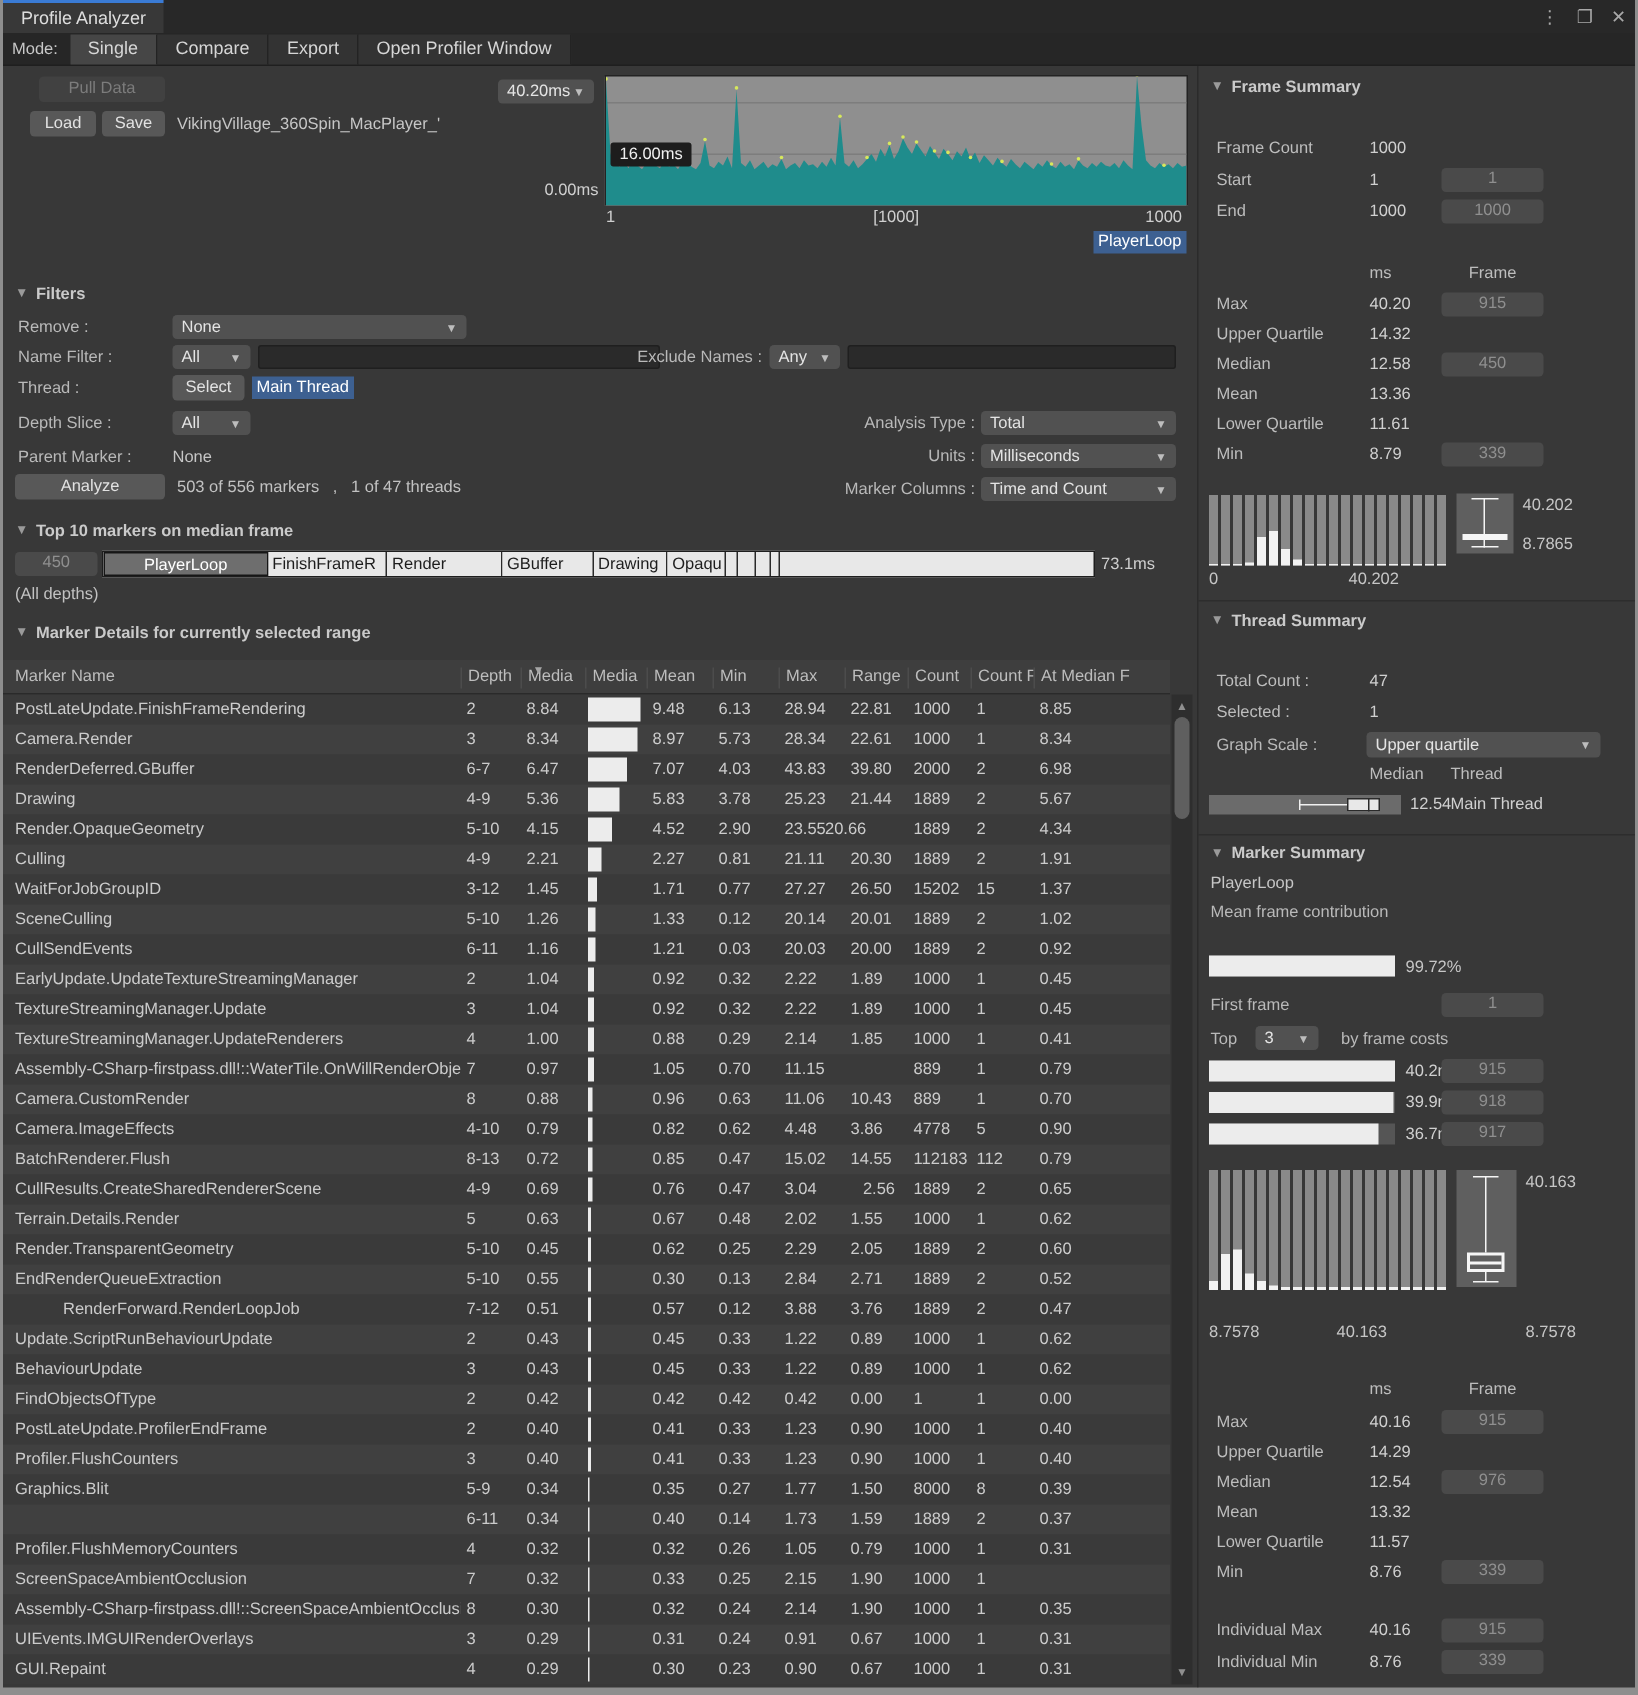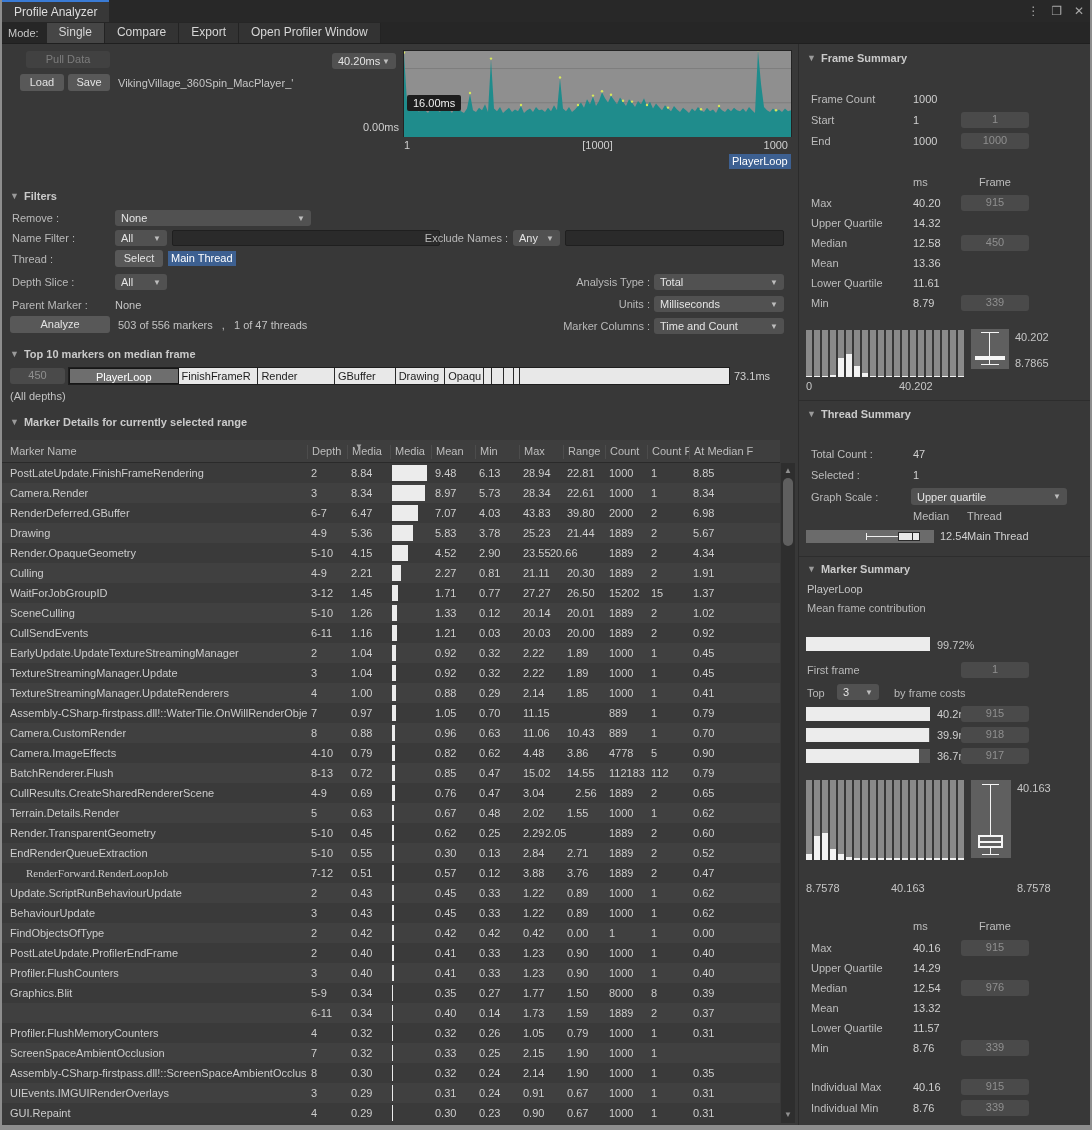--- a/index.html
+++ b/index.html
@@ -492,42 +492,42 @@
       <div class="trow odd" style="top: 360px;">
         <div class="td" style="left: 0px; width: 305px; padding-left: 8px;">Render.TransparentGeometry</div>
         <div class="td" style="left: 305px; width: 40px;">5-10</div>
         <div class="td" style="left: 345px; width: 43px;">0.45</div>
         <div class="td" style="left: 388px; width: 41px;">
           <div class="medbar" style="left: 2px; width: 2.21719px;"></div>
         </div>
         <div class="td" style="left: 429px; width: 44px;">0.62</div>
         <div class="td" style="left: 473px; width: 44px;">0.25</div>
         <div class="td" style="left: 517px; width: 44px;">2.29</div>
-        <div class="td" style="left: 539px; width: 42px;">2.05</div>
+        <div class="td" style="left: 561px; width: 42px;">2.05</div>
         <div class="td" style="left: 603px; width: 42px;">1889</div>
         <div class="td" style="left: 645px; width: 42px;">2</div>
         <div class="td" style="left: 687px; width: 88px;">0.60</div>
       </div>
       <div class="trow even" style="top: 380px;">
         <div class="td" style="left: 0px; width: 305px; padding-left: 8px;">EndRenderQueueExtraction</div>
         <div class="td" style="left: 305px; width: 40px;">5-10</div>
         <div class="td" style="left: 345px; width: 43px;">0.55</div>
         <div class="td" style="left: 388px; width: 41px;">
           <div class="medbar" style="left: 2px; width: 2.1776px;"></div>
         </div>
         <div class="td" style="left: 429px; width: 44px;">0.30</div>
         <div class="td" style="left: 473px; width: 44px;">0.13</div>
         <div class="td" style="left: 517px; width: 44px;">2.84</div>
         <div class="td" style="left: 561px; width: 42px;">2.71</div>
         <div class="td" style="left: 603px; width: 42px;">1889</div>
         <div class="td" style="left: 645px; width: 42px;">2</div>
         <div class="td" style="left: 687px; width: 88px;">0.52</div>
       </div>
       <div class="trow odd" style="top: 400px;">
-        <div class="td" style="left: 0px; width: 305px; padding-left: 24px; font-family: Liberation Serif, serif;">RenderForward.RenderLoopJob</div>
+        <div class="td" style="left: 16px; width: 305px; padding-left: 24px;">RenderForward.RenderLoopJob</div>
         <div class="td" style="left: 305px; width: 40px;">7-12</div>
         <div class="td" style="left: 345px; width: 43px;">0.51</div>
         <div class="td" style="left: 388px; width: 41px;">
           <div class="medbar" style="left: 2px; width: 2.01923px;"></div>
         </div>
         <div class="td" style="left: 429px; width: 44px;">0.57</div>
         <div class="td" style="left: 473px; width: 44px;">0.12</div>
         <div class="td" style="left: 517px; width: 44px;">3.88</div>
         <div class="td" style="left: 561px; width: 42px;">3.76</div>
         <div class="td" style="left: 603px; width: 42px;">1889</div>

